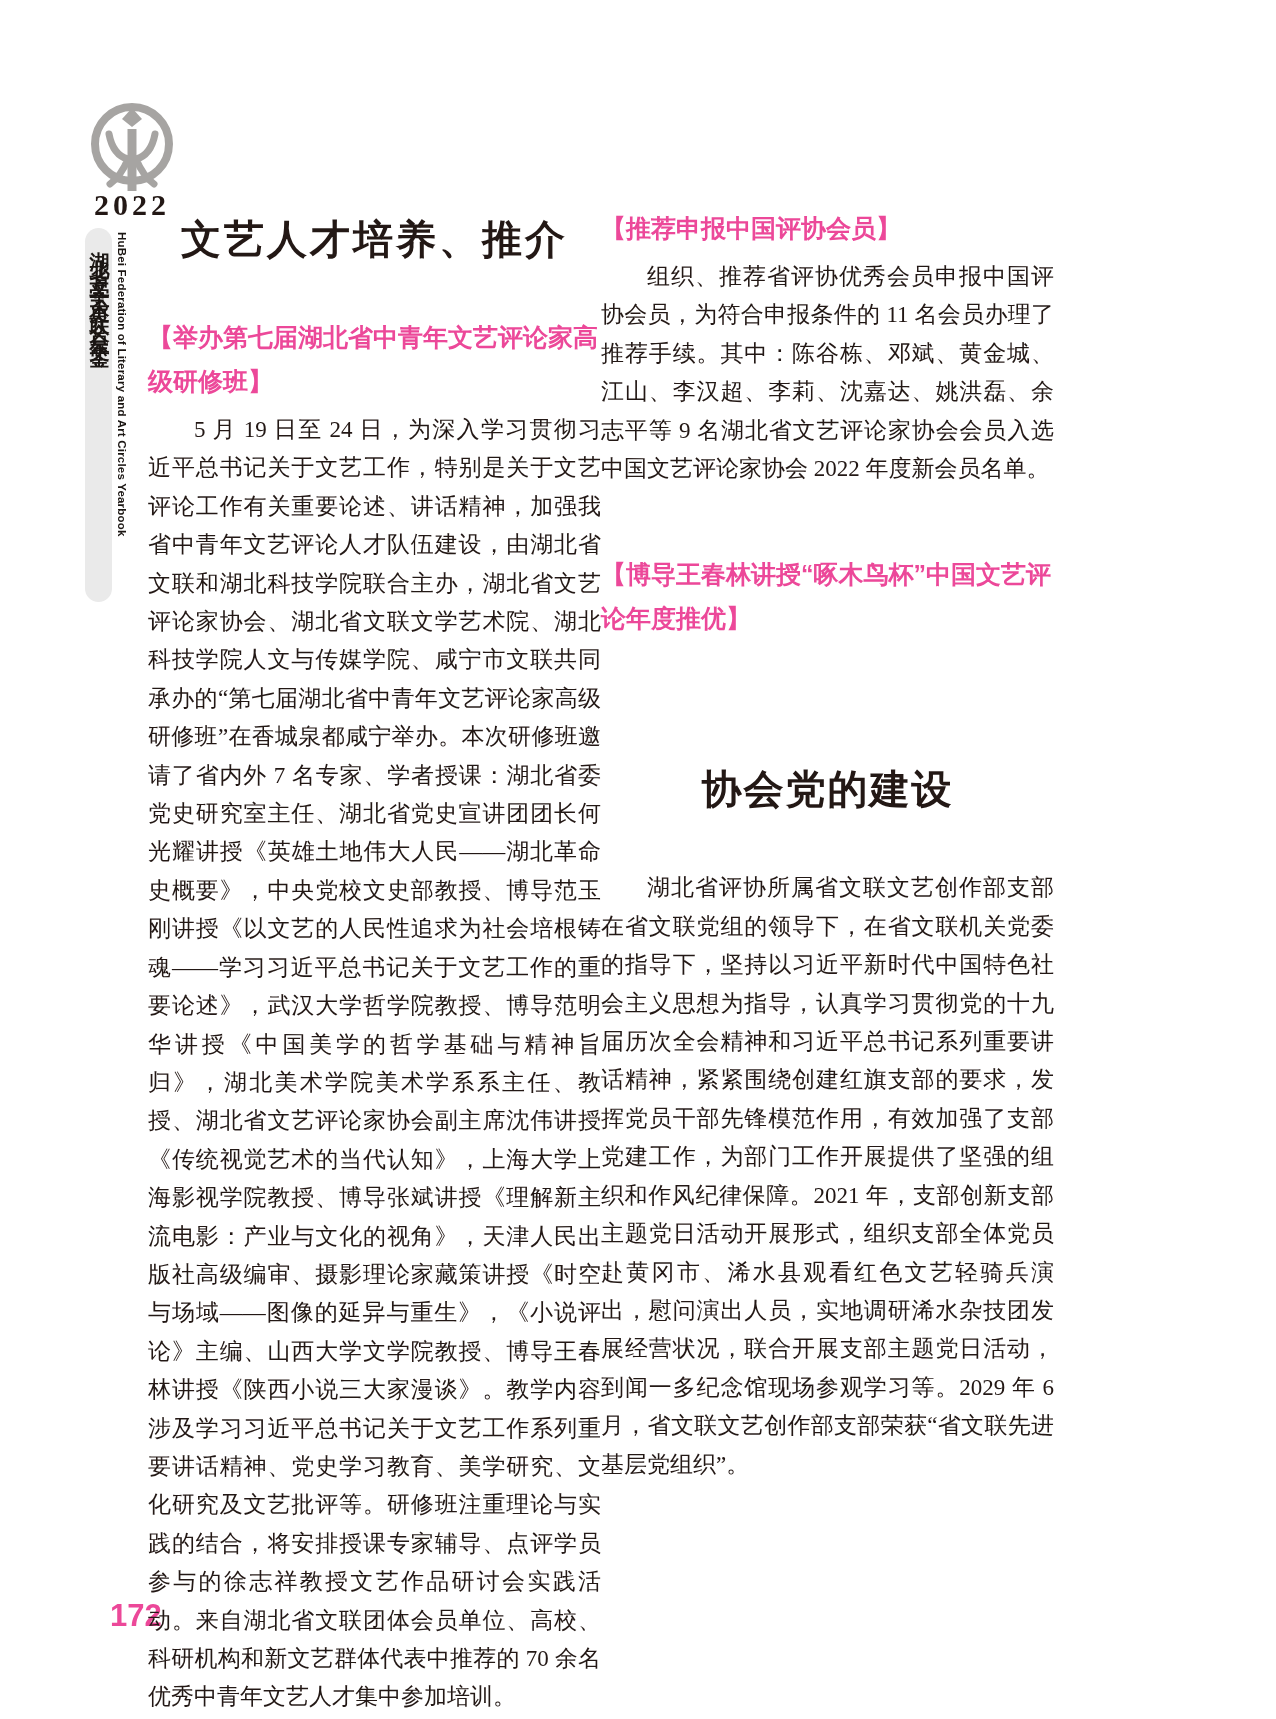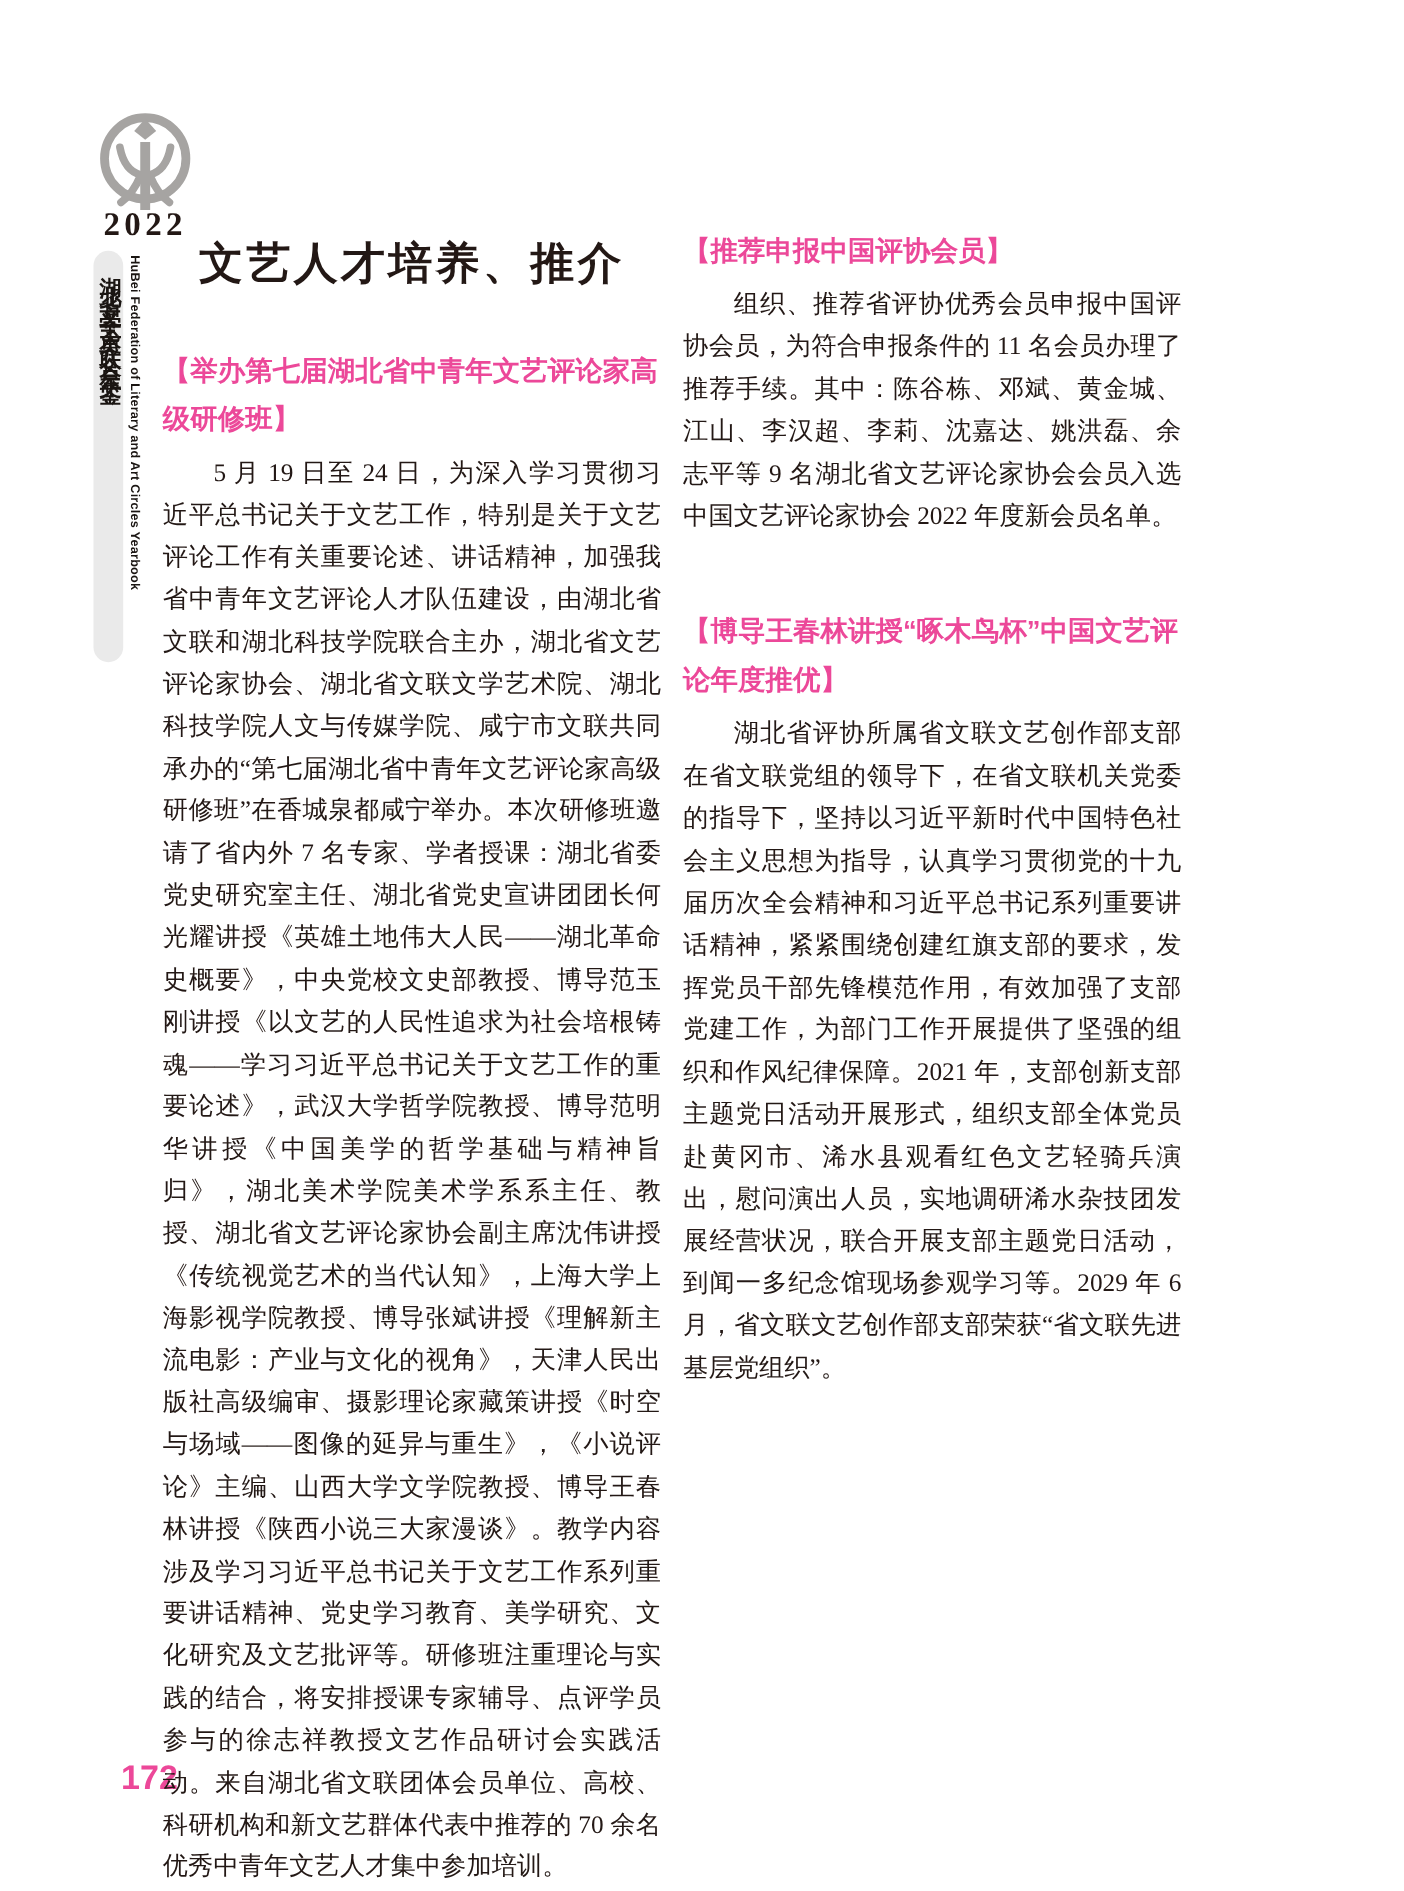--- a/index.html
+++ b/index.html
@@ -79,21 +79,20 @@
     color: #ec4899;
   }
 
   
   .content {
     position: absolute;
     left: 148px;
     top: 206px;
     width: 926px;
     display: flex;
-    gap: 20px;
   }
   .col { width: 453px; }
 
   .page-title {
     font-family: "Liberation Sans", sans-serif;
     font-weight: bold;
     font-size: 40px;
     letter-spacing: 3px;
     text-align: center;
     margin: 6px 0 48px 0;
@@ -154,16 +153,17 @@
     <div class="section-heading">【举办第七届湖北省中青年文艺评论家高级研修班】</div>
     <p class="body-text">5 月 19 日至 24 日，为深入学习贯彻习近平总书记关于文艺工作，特别是关于文艺评论工作有关重要论述、讲话精神，加强我省中青年文艺评论人才队伍建设，由湖北省文联和湖北科技学院联合主办，湖北省文艺评论家协会、湖北省文联文学艺术院、湖北科技学院人文与传媒学院、咸宁市文联共同承办的“第七届湖北省中青年文艺评论家高级研修班”在香城泉都咸宁举办。本次研修班邀请了省内外 7 名专家、学者授课：湖北省委党史研究室主任、湖北省党史宣讲团团长何光耀讲授《英雄土地伟大人民——湖北革命史概要》，中央党校文史部教授、博导范玉刚讲授《以文艺的人民性追求为社会培根铸魂——学习习近平总书记关于文艺工作的重要论述》，武汉大学哲学院教授、博导范明华讲授《中国美学的哲学基础与精神旨归》，湖北美术学院美术学系系主任、教授、湖北省文艺评论家协会副主席沈伟讲授《传统视觉艺术的当代认知》，上海大学上海影视学院教授、博导张斌讲授《理解新主流电影：产业与文化的视角》，天津人民出版社高级编审、摄影理论家藏策讲授《时空与场域——图像的延异与重生》，《小说评论》主编、山西大学文学院教授、博导王春林讲授《陕西小说三大家漫谈》。教学内容涉及学习习近平总书记关于文艺工作系列重要讲话精神、党史学习教育、美学研究、文化研究及文艺批评等。研修班注重理论与实践的结合，将安排授课专家辅导、点评学员参与的徐志祥教授文艺作品研讨会实践活动。来自湖北省文联团体会员单位、高校、科研机构和新文艺群体代表中推荐的 70 余名优秀中青年文艺人才集中参加培训。</p>
   </div>
 
   <div class="col">
     <div class="section-heading">【推荐申报中国评协会员】</div>
     <p class="body-text">组织、推荐省评协优秀会员申报中国评协会员，为符合申报条件的 11 名会员办理了推荐手续。其中：陈谷栋、邓斌、黄金城、江山、李汉超、李莉、沈嘉达、姚洪磊、余志平等 9 名湖北省文艺评论家协会会员入选中国文艺评论家协会 2022 年度新会员名单。</p>
 
     <div class="section-heading rc-heading-2">【博导王春林讲授“啄木鸟杯”中国文艺评论年度推优】</div>
 
+    <div class="party-title">协会党的建设</div>
     <p class="body-text">湖北省评协所属省文联文艺创作部支部在省文联党组的领导下，在省文联机关党委的指导下，坚持以习近平新时代中国特色社会主义思想为指导，认真学习贯彻党的十九届历次全会精神和习近平总书记系列重要讲话精神，紧紧围绕创建红旗支部的要求，发挥党员干部先锋模范作用，有效加强了支部党建工作，为部门工作开展提供了坚强的组织和作风纪律保障。2021 年，支部创新支部主题党日活动开展形式，组织支部全体党员赴黄冈市、浠水县观看红色文艺轻骑兵演出，慰问演出人员，实地调研浠水杂技团发展经营状况，联合开展支部主题党日活动，到闻一多纪念馆现场参观学习等。2029 年 6 月，省文联文艺创作部支部荣获“省文联先进基层党组织”。</p>
   </div>
 
 </div>
 
 </body></html>

